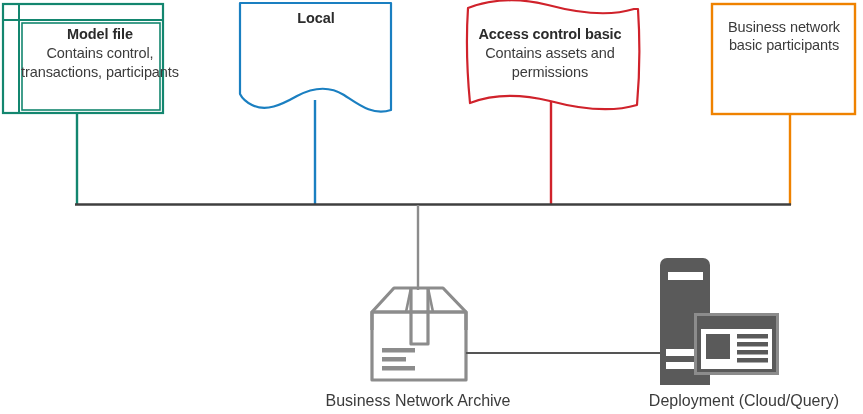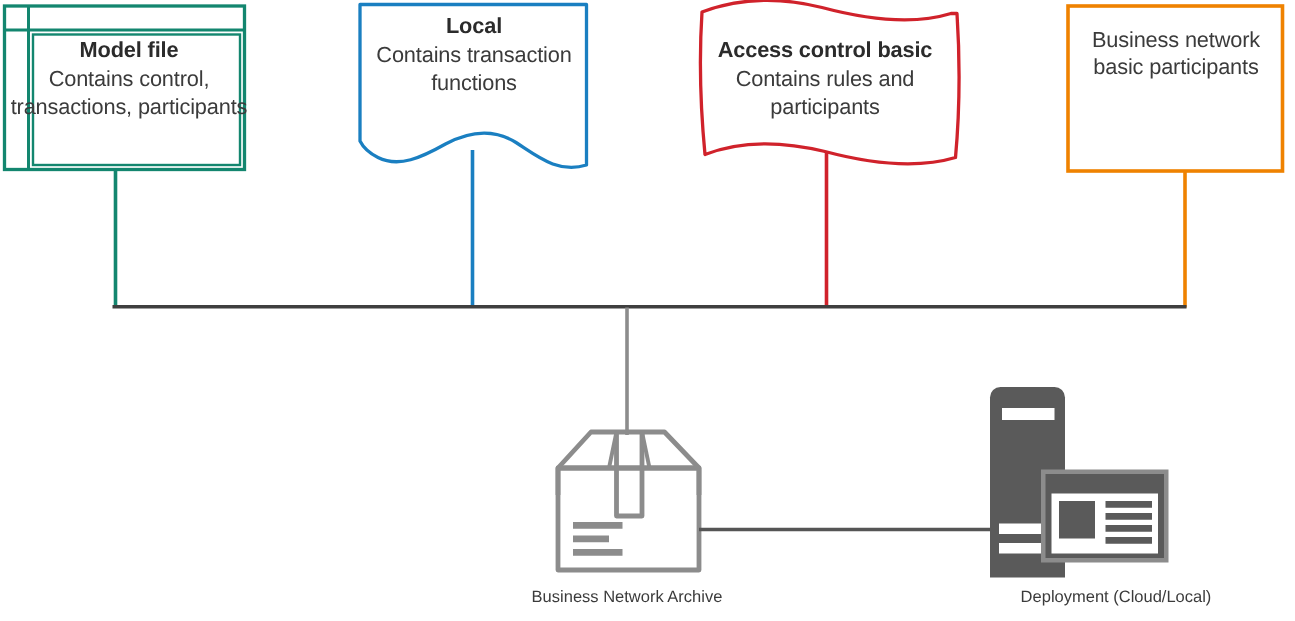--- a/index.html
+++ b/index.html
@@ -25,29 +25,29 @@
   }
   .card-title{
     font-weight:bold;
     color:#2b2b2b;
     display:block;
     font-size:14.5px;
     margin-bottom:1px;
   }
   .card-sub{display:block;}
 
-  #txt-model{left:4px;  top:25px;  width:164px;}
+  #txt-model{left:18px;  top:25px;  width:164px;}
   #txt-script{left:244px; top:9px;   width:144px;}
   #txt-acl{left:462px; top:25px;  width:176px;}
   #txt-query{left:716px; top:18px;  width:136px;}
 
   .caption{
     position:absolute;
     text-align:center;
-    font-size:11px;
+    font-size:16px;
     color:#3b3b3b;
     white-space:nowrap;
   }
   #cap-archive{left:318px; top:392px; width:200px;}
   #cap-deploy{left:634px;  top:392px; width:220px;}
 </style>
 </head>
 <body>
 
 <div id="diagram-root">
@@ -134,28 +134,27 @@
     </g>
   </svg>
 
   <div class="card-text" id="txt-model">
     <span class="card-title">Model file</span>
     <span class="card-sub">Contains control, transactions, participants</span>
   </div>
 
   <div class="card-text" id="txt-script">
     <span class="card-title">Local</span>
-    <span class="card-sub">Contains transaction functions</span>
   </div>
 
   <div class="card-text" id="txt-acl">
     <span class="card-title">Access control basic</span>
-    <span class="card-sub">Contains rules and participants</span>
+    <span class="card-sub">Contains assets and permissions</span>
   </div>
 
   <div class="card-text" id="txt-query">
     <span class="card-sub">Business network basic participants</span>
   </div>
 
   <div class="caption" id="cap-archive">Business Network Archive</div>
-  <div class="caption" id="cap-deploy">Deployment (Cloud/Local)</div>
+  <div class="caption" id="cap-deploy">Deployment (Cloud/Query)</div>
 
 </div>
 
 </body></html>

